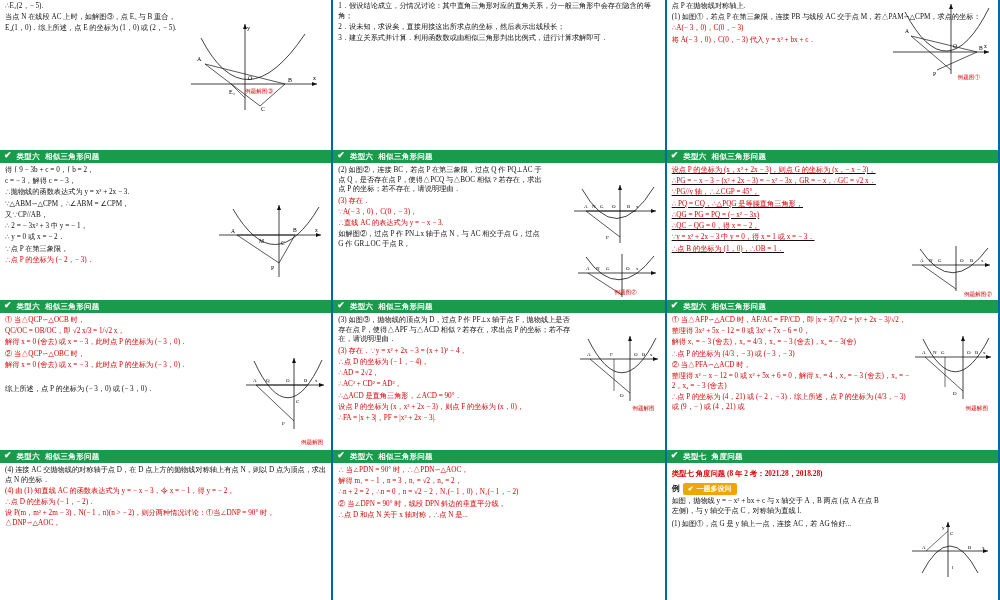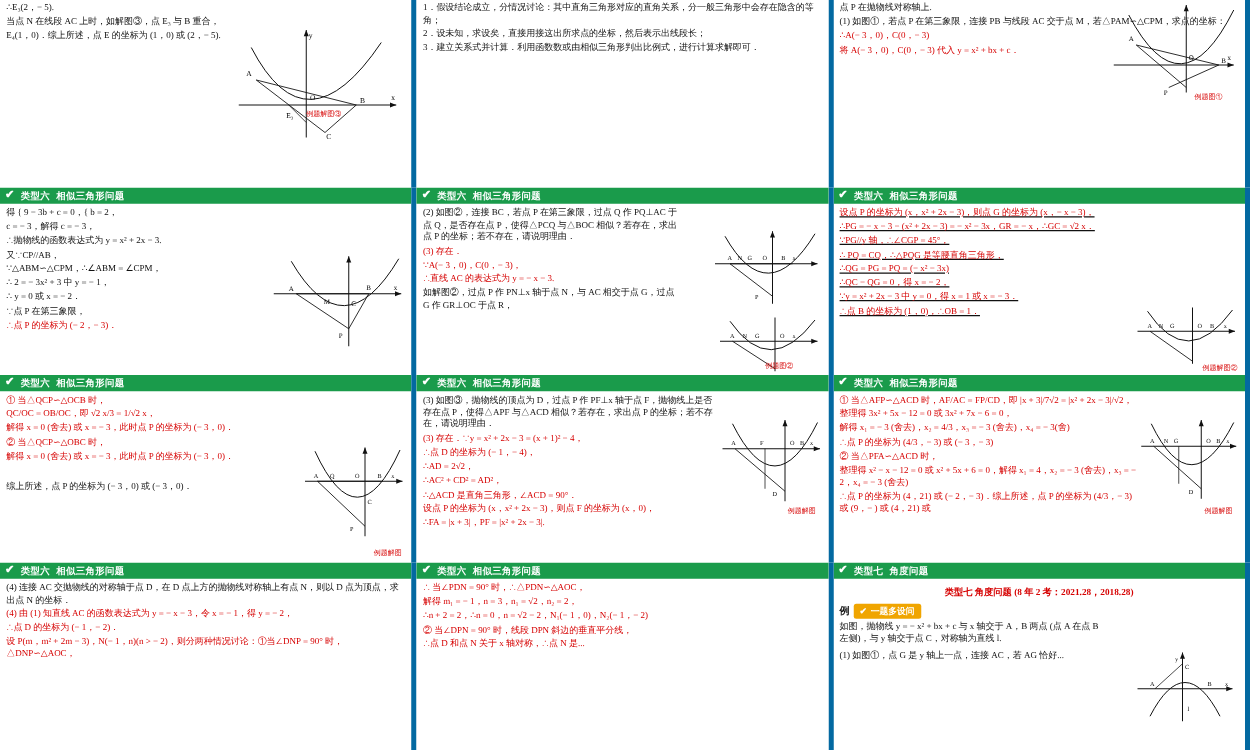--- a/index.html
+++ b/index.html
@@ -15,21 +15,21 @@
     display:grid;
     grid-template-columns:repeat(3,333.33px);
     grid-template-rows:repeat(4,150px);
     width:1000px;height:600px;
   }
   .cell{
     position:relative;
     box-sizing:border-box;
     padding:0;
     overflow:hidden;
-    border-right:4px solid #0369a1;
+    border-right:2px solid #0369a1;
   }
   
   .hdr{
     display:flex;align-items:center;
     height:13px;
     background:#1a9b4b;
     color:#fff;
     font-family:"Liberation Sans", sans-serif;
     font-size:7.5px;
     font-weight:bold;
@@ -59,21 +59,21 @@
   .fig{
     position:absolute;
     pointer-events:none;
   }
   .figcap{
     font-size:5.6px;
     color:#d60000;
     text-align:center;
     font-family:"Liberation Sans", sans-serif;
   }
-  .ctr{text-align:center;}
+  .ctr{text-align:left;}
   .orangebar{
     display:inline-flex;align-items:center;gap:3px;
     background:#f0a500;color:#fff;font-weight:bold;
     font-size:7px;border-radius:2px;padding:1px 5px;
     font-family:"Liberation Sans",sans-serif;
   }
   .lvl{
     font-family:"Liberation Sans",sans-serif;
     font-weight:bold;font-size:8px;color:#111;
   }
@@ -175,22 +175,22 @@
         <text x="44" y="42" font-size="5.6" font-family="Liberation Serif">M</text>
         <text x="78" y="31" font-size="5.6" font-family="Liberation Serif">B</text>
         <text x="56" y="69" font-size="5.6" font-family="Liberation Serif">P</text>
         <text x="66" y="44" font-size="5.6" font-family="Liberation Serif">C</text>
         <text x="100" y="31" font-size="5.6" font-family="Liberation Serif">x</text>
       </svg>
       <div class="txt">
         <p class="blk">得 { 9 − 3b + c = 0，{ b = 2，</p>
         <p class="blk">c = − 3，解得 c = − 3，</p>
         <p class="blk">∴抛物线的函数表达式为 y = x² + 2x − 3.</p>
+        <p class="blk">∵△ABM∽△CPM，∴∠ABM = ∠CPM，</p>
         <p class="blk">又∵CP//AB，</p>
-        <p class="blk">∵△ABM∽△CPM，∴∠ABM = ∠CPM，</p>
         <p class="blk">∴ 2 = − 3x² + 3 中 y = − 1，</p>
         <p class="blk">∴ y = 0 或 x = − 2．</p>
         <p class="blk">∵点 P 在第三象限，</p>
         <p class="red">∴点 P 的坐标为 (− 2，− 3)．</p>
       </div>
     </div>
   </div>
 
   <div class="cell">
     <div class="hdr">

